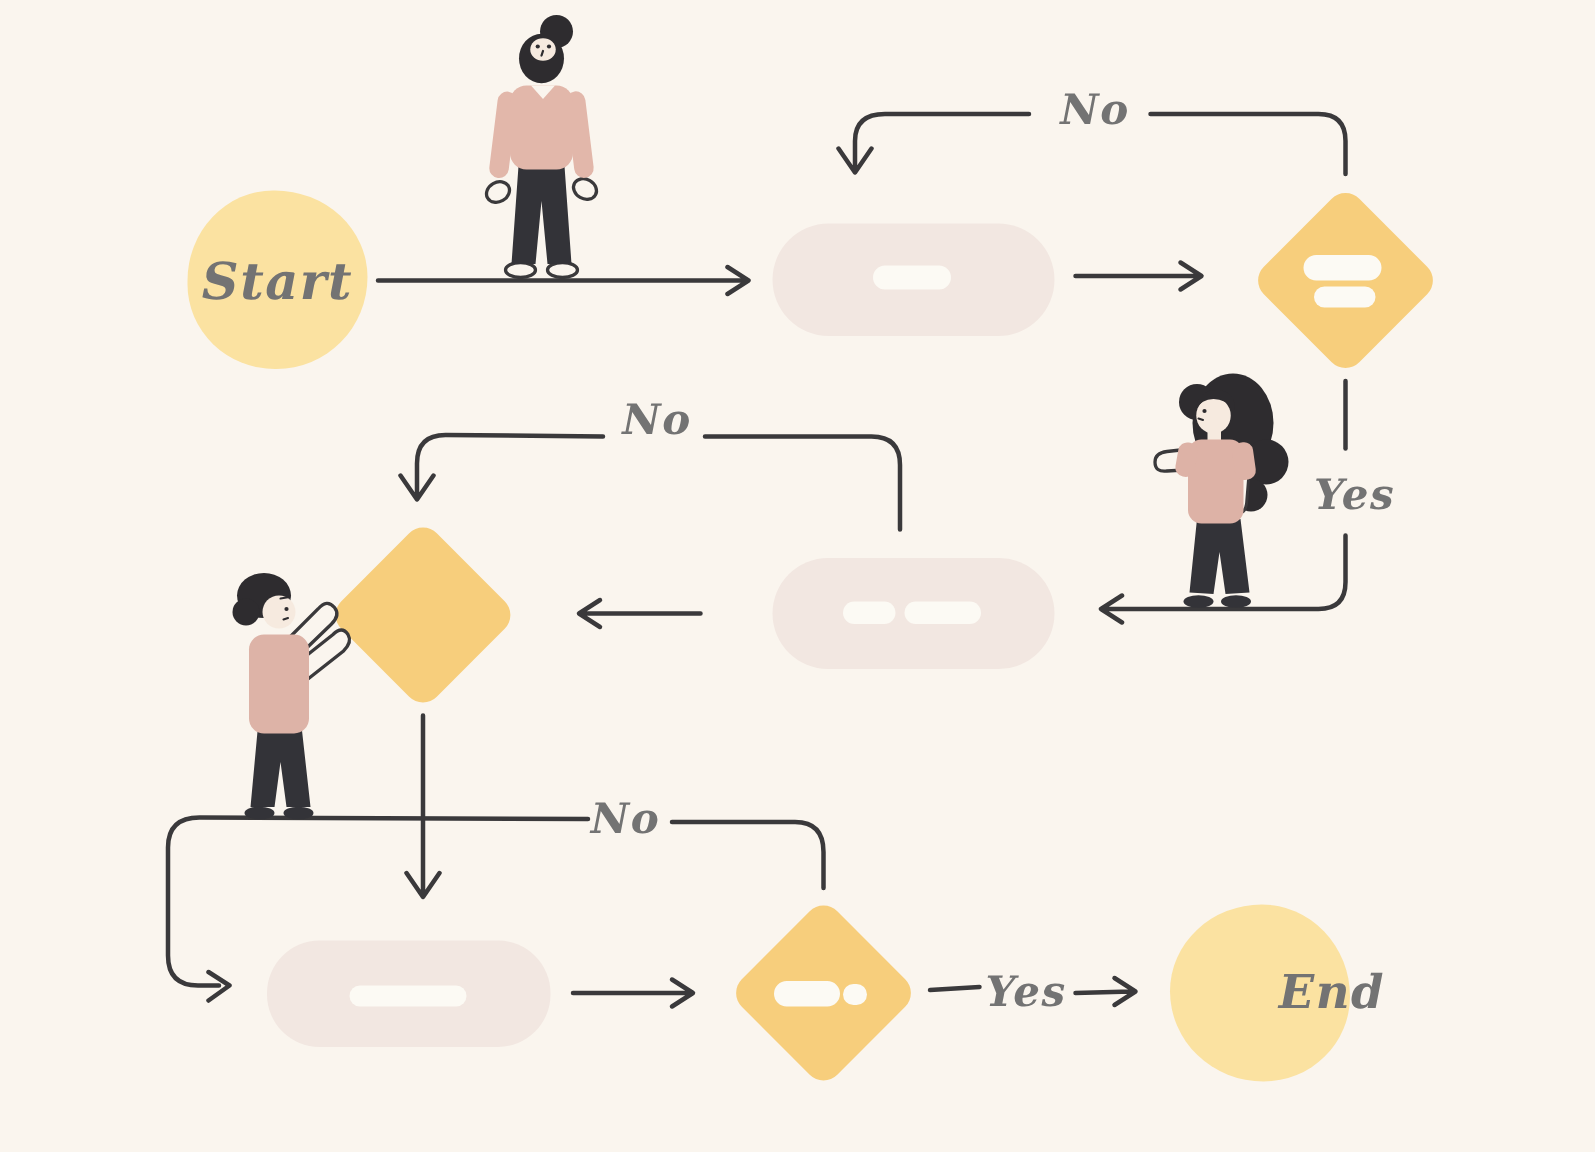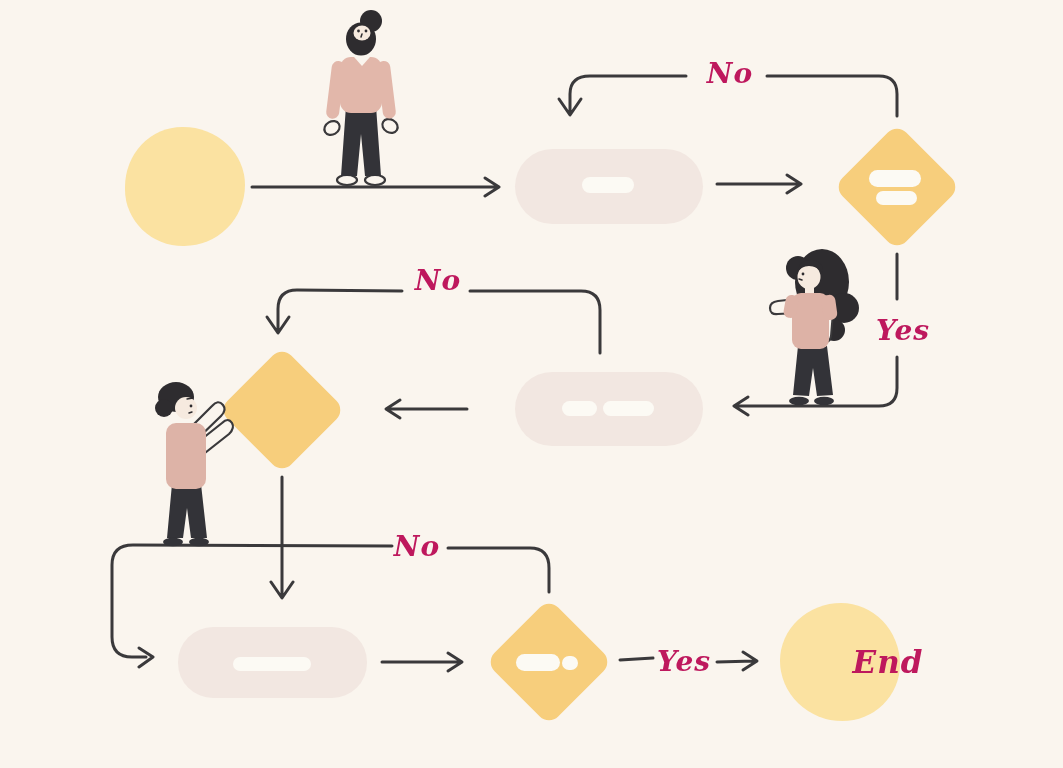--- a/index.html
+++ b/index.html
@@ -11,21 +11,21 @@
   .canvas{position:relative;width:1063px;height:768px;background:#FAF5EE;}
   .node{position:absolute;}
   .terminator{background:#FBE2A1;}
   .process{background:#F2E7E1;}
   .diamond{background:#F7CE7C;border-radius:13px;transform:rotate(45deg);}
   .pill{position:absolute;background:#FCFAF4;border-radius:9px;z-index:2;}
   .layer{position:absolute;left:0;top:0;z-index:3;pointer-events:none;}
   .label{
     position:absolute;z-index:4;
     transform:translate(-50%,-50%);
-    font-style:italic;font-weight:700;color:#be185d;
+    font-style:italic;font-weight:700;color:#737373;
     white-space:nowrap;letter-spacing:1px;
   }
   .lbl-start{font-size:34px;}
   .lbl-end{font-size:31px;}
   .lbl-edge{font-size:28px;}
 </style>
 </head>
 <body>
 
 <div class="canvas">
@@ -120,20 +120,21 @@
       <circle cx="49" cy="26" r="1.4" fill="#2E2C2F"></circle>
       <path d="M45,19 l6,-1" stroke="#2E2C2F" stroke-width="1.4" stroke-linecap="round"></path>
       <path d="M50,32 l-3,1" stroke="#2E2C2F" stroke-width="1.4" stroke-linecap="round"></path>
       <path d="M30,104 L25,158 L41,158 L45,128 L49,158 L65,158 L59,104 Z" fill="#333338"></path>
       <ellipse cx="31" cy="162" rx="10" ry="4.2" fill="#333338"></ellipse>
       <ellipse cx="57" cy="162" rx="10" ry="4.2" fill="#333338"></ellipse>
       <rect x="24" y="43" width="40" height="66" rx="10" fill="#DDB3A7"></rect>
     </g>
   </svg>
 
+  <div class="label lbl-start" style="left:185px;top:188px;">Start</div>
   <div class="label lbl-edge" style="left:730px;top:73px;">No</div>
   <div class="label lbl-edge" style="left:903px;top:330px;">Yes</div>
   <div class="label lbl-edge" style="left:438px;top:280px;">No</div>
   <div class="label lbl-edge" style="left:417px;top:546px;">No</div>
   <div class="label lbl-edge" style="left:684px;top:661px;">Yes</div>
   <div class="label lbl-end" style="left:888px;top:662px;">End</div>
 
 </div>
 
 </body></html>

